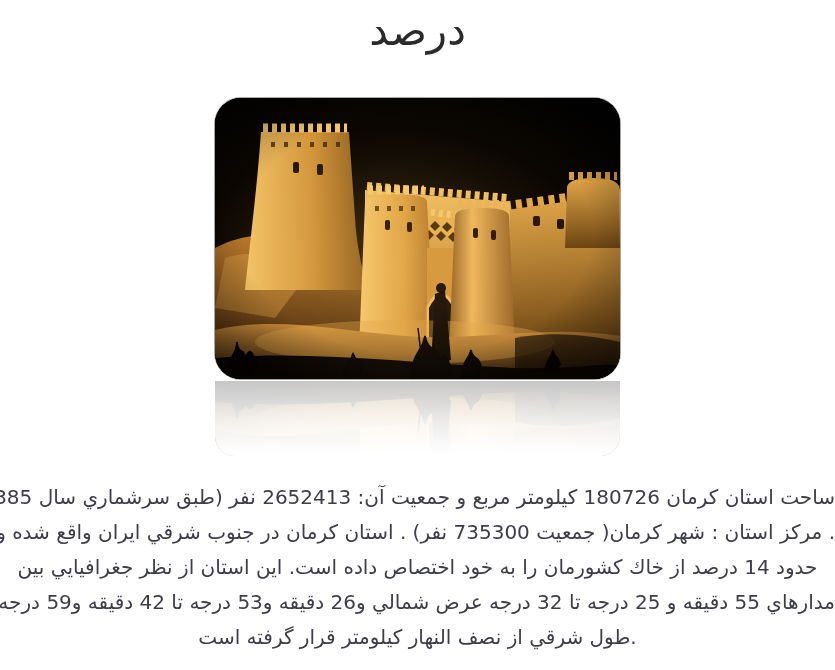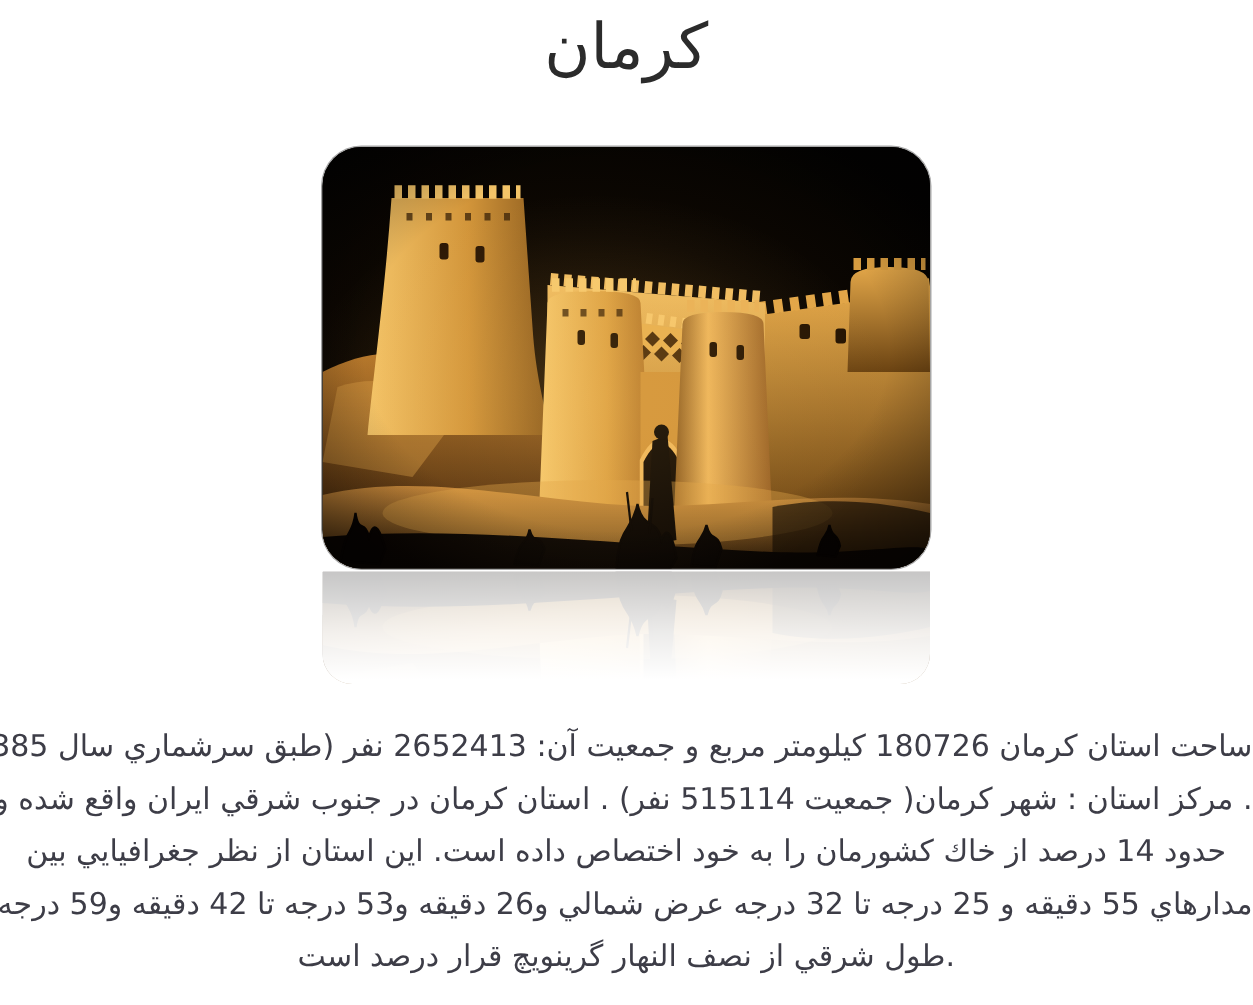--- a/index.html
+++ b/index.html
@@ -67,21 +67,21 @@
   .body-text .line{
     line-height:35px;
     white-space:nowrap;
   }
 </style>
 </head>
 <body>
 
 <div class="page">
 
-  <h1 class="title">كرمان</h1>
+  <h1 class="title">درصد</h1>
 
   <div class="photo-wrap">
     <div class="photo">
 
       <svg width="405" height="281" viewBox="0 0 405 281" xmlns="http://www.w3.org/2000/svg">
         <defs>
           <radialGradient id="skyGlow" cx="42%" cy="62%" r="75%">
             <stop offset="0%" stop-color="#2a1a06"></stop>
             <stop offset="55%" stop-color="#0e0802"></stop>
             <stop offset="100%" stop-color="#030201"></stop>
@@ -221,19 +221,19 @@
 
     <div class="reflection">
       <svg width="405" height="281" viewBox="0 0 405 281" xmlns="http://www.w3.org/2000/svg">
         <use href="#castle-art"></use>
       </svg>
     </div>
   </div>
 
   <div class="body-text" dir="rtl">
     <div class="line">ساحت استان كرمان 180726 كيلومتر مربع و جمعيت آن: 2652413 نفر (طبق سرشماري سال 1385)</div>
-    <div class="line">. مركز استان : شهر كرمان( جمعيت 515114 نفر) . استان كرمان در جنوب شرقي ايران واقع شده و</div>
+    <div class="line">. مركز استان : شهر كرمان( جمعيت 735300 نفر) . استان كرمان در جنوب شرقي ايران واقع شده و</div>
     <div class="line">حدود 14 درصد از خاك كشورمان را به خود اختصاص داده است. اين استان از نظر جغرافيايي بين</div>
     <div class="line">مدارهاي 55 دقيقه و 25 درجه تا 32 درجه عرض شمالي و26 دقيقه و53 درجه تا 42 دقيقه و59 درجه</div>
-    <div class="line">.طول شرقي از نصف النهار گرينويچ قرار درصد است</div>
+    <div class="line">.طول شرقي از نصف النهار كيلومتر قرار گرفته است</div>
   </div>
 
 </div>
 
 </body></html>

